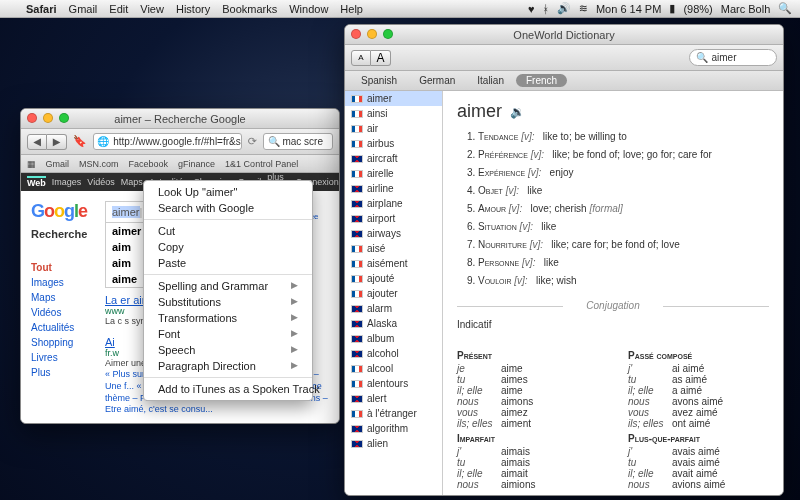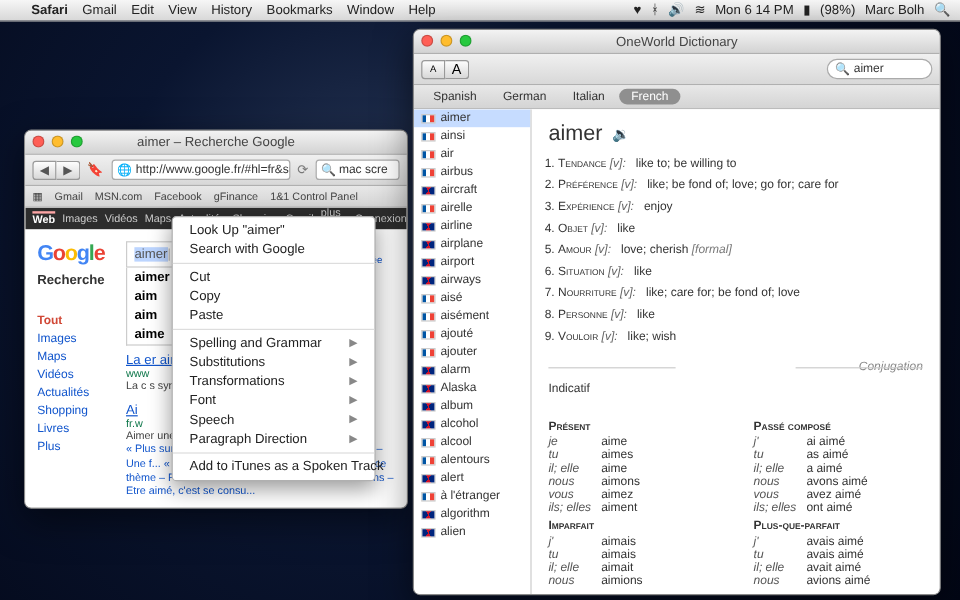--- a/index.html
+++ b/index.html
@@ -23,21 +23,21 @@
 #safari .navbtns span{width:20px;height:16px;background:linear-gradient(#fdfdfd,#d8d8d8);border:1px solid #999;display:flex;align-items:center;justify-content:center;font-size:10px;color:#555}
 #safari .navbtns span:first-child{border-radius:3px 0 0 3px}
 #safari .navbtns span:nth-child(2){border-radius:0 3px 3px 0;border-left:none}
 .urlfield,.searchfield{height:17px;background:#fff;border:1px solid #aaa;border-radius:3px;font-size:10px;padding:0 4px;display:flex;align-items:center;color:#333;overflow:hidden;white-space:nowrap}
 .urlfield{flex:1;min-width:0}
 .searchfield{width:70px}
 .bookmarks{height:18px;background:linear-gradient(#e8e8e8,#d4d4d4);border-bottom:1px solid #b0b0b0;display:flex;align-items:center;gap:10px;font-size:9px;color:#444;padding:0 6px}
 
 .browserbody{background:#fff;flex:1;overflow:hidden;position:relative;font-family:Arial,sans-serif}
 .gbar{background:#2d2d2d;color:#ccc;font-size:9px;display:flex;align-items:center;padding:0 6px;height:18px;gap:6px}
-.gbar .sel{color:#fff;font-weight:bold;border-top:2px solid #fca5a5;padding-top:0}
+.gbar .sel{color:#fff;font-weight:bold;border-top:2px solid #5eead4;padding-top:0}
 .gbar .grow{flex:1}
 .gcontent{padding:10px 10px 0 10px;font-size:10px;display:flex;gap:12px}
 .gleft{width:62px;font-size:10px}
 .glogo{font-size:18px;font-weight:bold;letter-spacing:-1px;margin-bottom:6px}
 .glogo span:nth-child(1){color:#4285F4}.glogo span:nth-child(2){color:#EA4335}.glogo span:nth-child(3){color:#FBBC05}.glogo span:nth-child(4){color:#4285F4}.glogo span:nth-child(5){color:#34A853}.glogo span:nth-child(6){color:#EA4335}
 .gleft h4{font-size:11px;color:#333;margin-bottom:20px}
 .gleft ul{list-style:none}
 .gleft li{color:#1155cc;padding:2px 0;font-size:10px}
 .gleft li.cur{color:#d14836;font-weight:bold}
 .gmain{flex:1}
@@ -74,26 +74,26 @@
 .dictbody{flex:1;display:flex;overflow:hidden;background:#fff}
 .dside{width:98px;;border-right:1px solid #ccc;overflow:hidden;font-size:10px}
 .dside .row{display:flex;align-items:center;gap:4px;padding:2px 6px;color:#333;}
 .dside .row.sel{background:#c6dcff}
 .flag{width:12px;height:8px;display:inline-block;background:linear-gradient(90deg,#0055a4 33%,#fff 33% 66%,#ef4135 66%);border:1px solid #ccc;flex-shrink:0}
 .flag.uk{background:linear-gradient(#fff,#fff);position:relative}
 .flag.uk:before{content:"";position:absolute;inset:0;background:conic-gradient(#cf142b 0 10%,#00247d 10% 40%,#cf142b 40% 60%,#00247d 60% 90%,#cf142b 90%)}
 .dmain{flex:1;overflow:hidden;padding:10px 14px;font-size:10px;color:#333;font-family:Georgia,serif}
 .headword{font-size:18px;font-weight:normal;display:flex;align-items:center;gap:8px;margin-bottom:6px}
 .speaker{font-size:12px;color:#666}
-.senses{list-style:decimal;margin-left:8px;line-height:1.6;margin-bottom:10px}
+.senses{list-style:decimal;margin-left:21px;line-height:1.6;margin-bottom:10px}
 .senses li{padding:1px 0}
 .senses li .pos{font-variant:small-caps}
 .senses li .gram{font-style:italic;color:#666}
 .senses li .formal{font-style:italic;color:#777}
-.conjhdr{text-align:right;font-style:italic;color:#888;position:relative;margin:6px 0 8px}
+.conjhdr{text-align:center;font-style:italic;color:#888;position:relative;margin:6px 0 8px}
 .conjhdr:before,.conjhdr:after{content:"";position:absolute;top:50%;width:34%;height:1px;background:#ccc}
 .conjhdr:before{left:0}.conjhdr:after{right:0}
 .conjcols{display:flex;gap:30px}
 .conjcol{flex:1}
 .tense{font-weight:bold;font-variant:small-caps;font-size:10px;margin-top:4px;margin-bottom:2px}
 .conjrow{display:flex}
 .conjrow .pr{width:44px;font-style:italic;color:#555}
 .conjrow .fm{}
 </style>
 </head>

